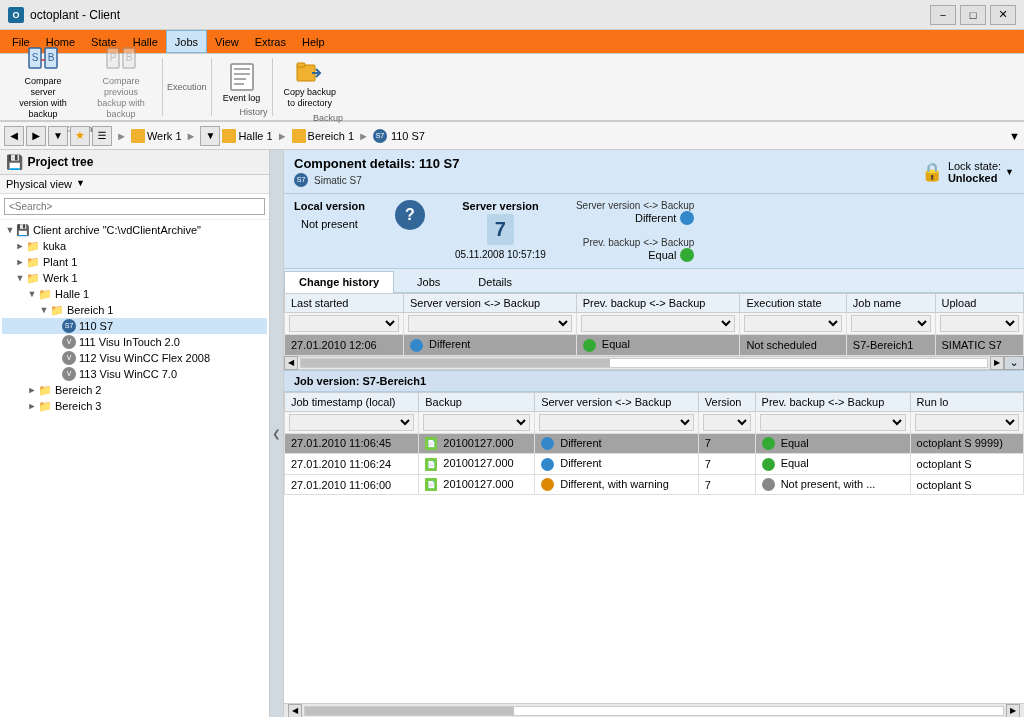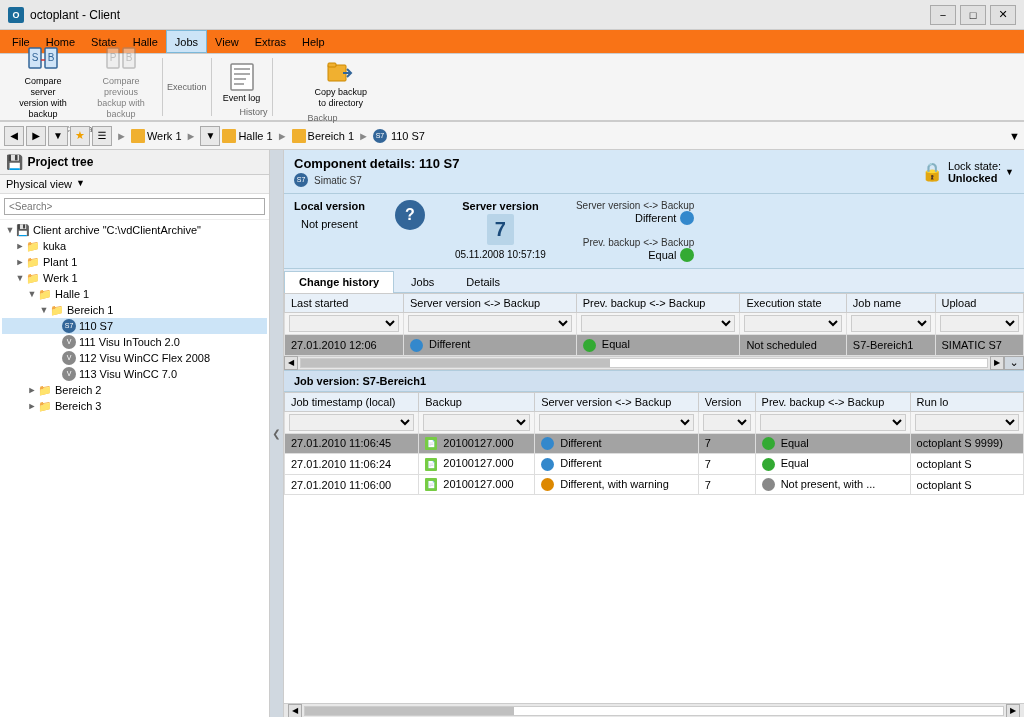--- a/index.html
+++ b/index.html
@@ -74,21 +74,21 @@
     .help-icon { width: 30px; height: 30px; background: #336699; border-radius: 50%; color: white; display: flex; align-items: center; justify-content: center; font-size: 16px; font-weight: bold; }
     .diff-icon { width: 14px; height: 14px; border-radius: 50%; display: inline-block; }
     .diff-blue { background: #3388cc; }
     .equal-green { background: #33aa33; }
     .right-info { display: flex; flex-direction: column; gap: 4px; text-align: right; }
     .right-info .label { font-size: 10px; color: #333; }
     .right-info .value { font-size: 11px; display: flex; align-items: center; justify-content: flex-end; gap: 4px; }
 
     
     .tabs-bar { display: flex; background: #e0ecf8; border-bottom: 1px solid #b0ccdd; }
-    .tab { padding: 4px 14px; cursor: pointer; font-size: 11px; border: 1px solid transparent; border-bottom: none; margin-right: 2px; margin-top: 2px; }
+    .tab { padding: 4px 14px; cursor: pointer; font-size: 11px; border: 1px solid transparent; border-bottom: none; margin-right: 8px; margin-top: 2px; }
     .tab.active { background: white; border-color: #b0ccdd; border-bottom-color: white; font-weight: bold; margin-bottom: -1px; }
     table { width: 100%; border-collapse: collapse; font-size: 11px; }
     th { background: #e8f0f8; border: 1px solid #ccc; padding: 3px 6px; text-align: left; font-weight: normal; position: sticky; top: 0; white-space: nowrap; }
     td { border: 1px solid #ddd; padding: 3px 6px; white-space: nowrap; }
     tr.selected td { background: #a3a3a3; }
     .filter-row td { padding: 2px 4px; background: #f5f5f5; }
     .filter-row select { width: 100%; font-size: 10px; border: 1px solid #ccc; padding: 1px; }
 
     
     .job-results-header { background: #d0e0f0; padding: 4px 10px; font-weight: bold; font-size: 11px; border-top: 1px solid #b0ccdd; border-bottom: 1px solid #b0ccdd; }
@@ -184,21 +184,21 @@
             <rect x="8" y="22" width="10" height="2" fill="#aaa"></rect>
           </svg>
         </div>
         <div class="label">Event log</div>
       </div>
       <div class="toolbar-group-label">History</div>
     </div>
   </div>
 
   <div class="toolbar-group">
-    <div style="display:flex; flex-direction:column; align-items:flex-start;margin-left:31px;">
+    <div style="display:flex; flex-direction:column; align-items:flex-end;">
       <div class="toolbar-btn">
         <div class="icon">
           <svg width="32" height="32" viewBox="0 0 32 32">
             <rect x="3" y="10" width="18" height="16" rx="1" fill="#f0b030" stroke="#cc8800" stroke-width="1"></rect>
             <rect x="3" y="8" width="8" height="4" rx="1" fill="#f0b030" stroke="#cc8800" stroke-width="1"></rect>
             <path d="M18 18 L26 18 M22 14 L26 18 L22 22" stroke="#336699" stroke-width="2" fill="none"></path>
           </svg>
         </div>
         <div class="label">Copy backup<br>to directory</div>
       </div>

